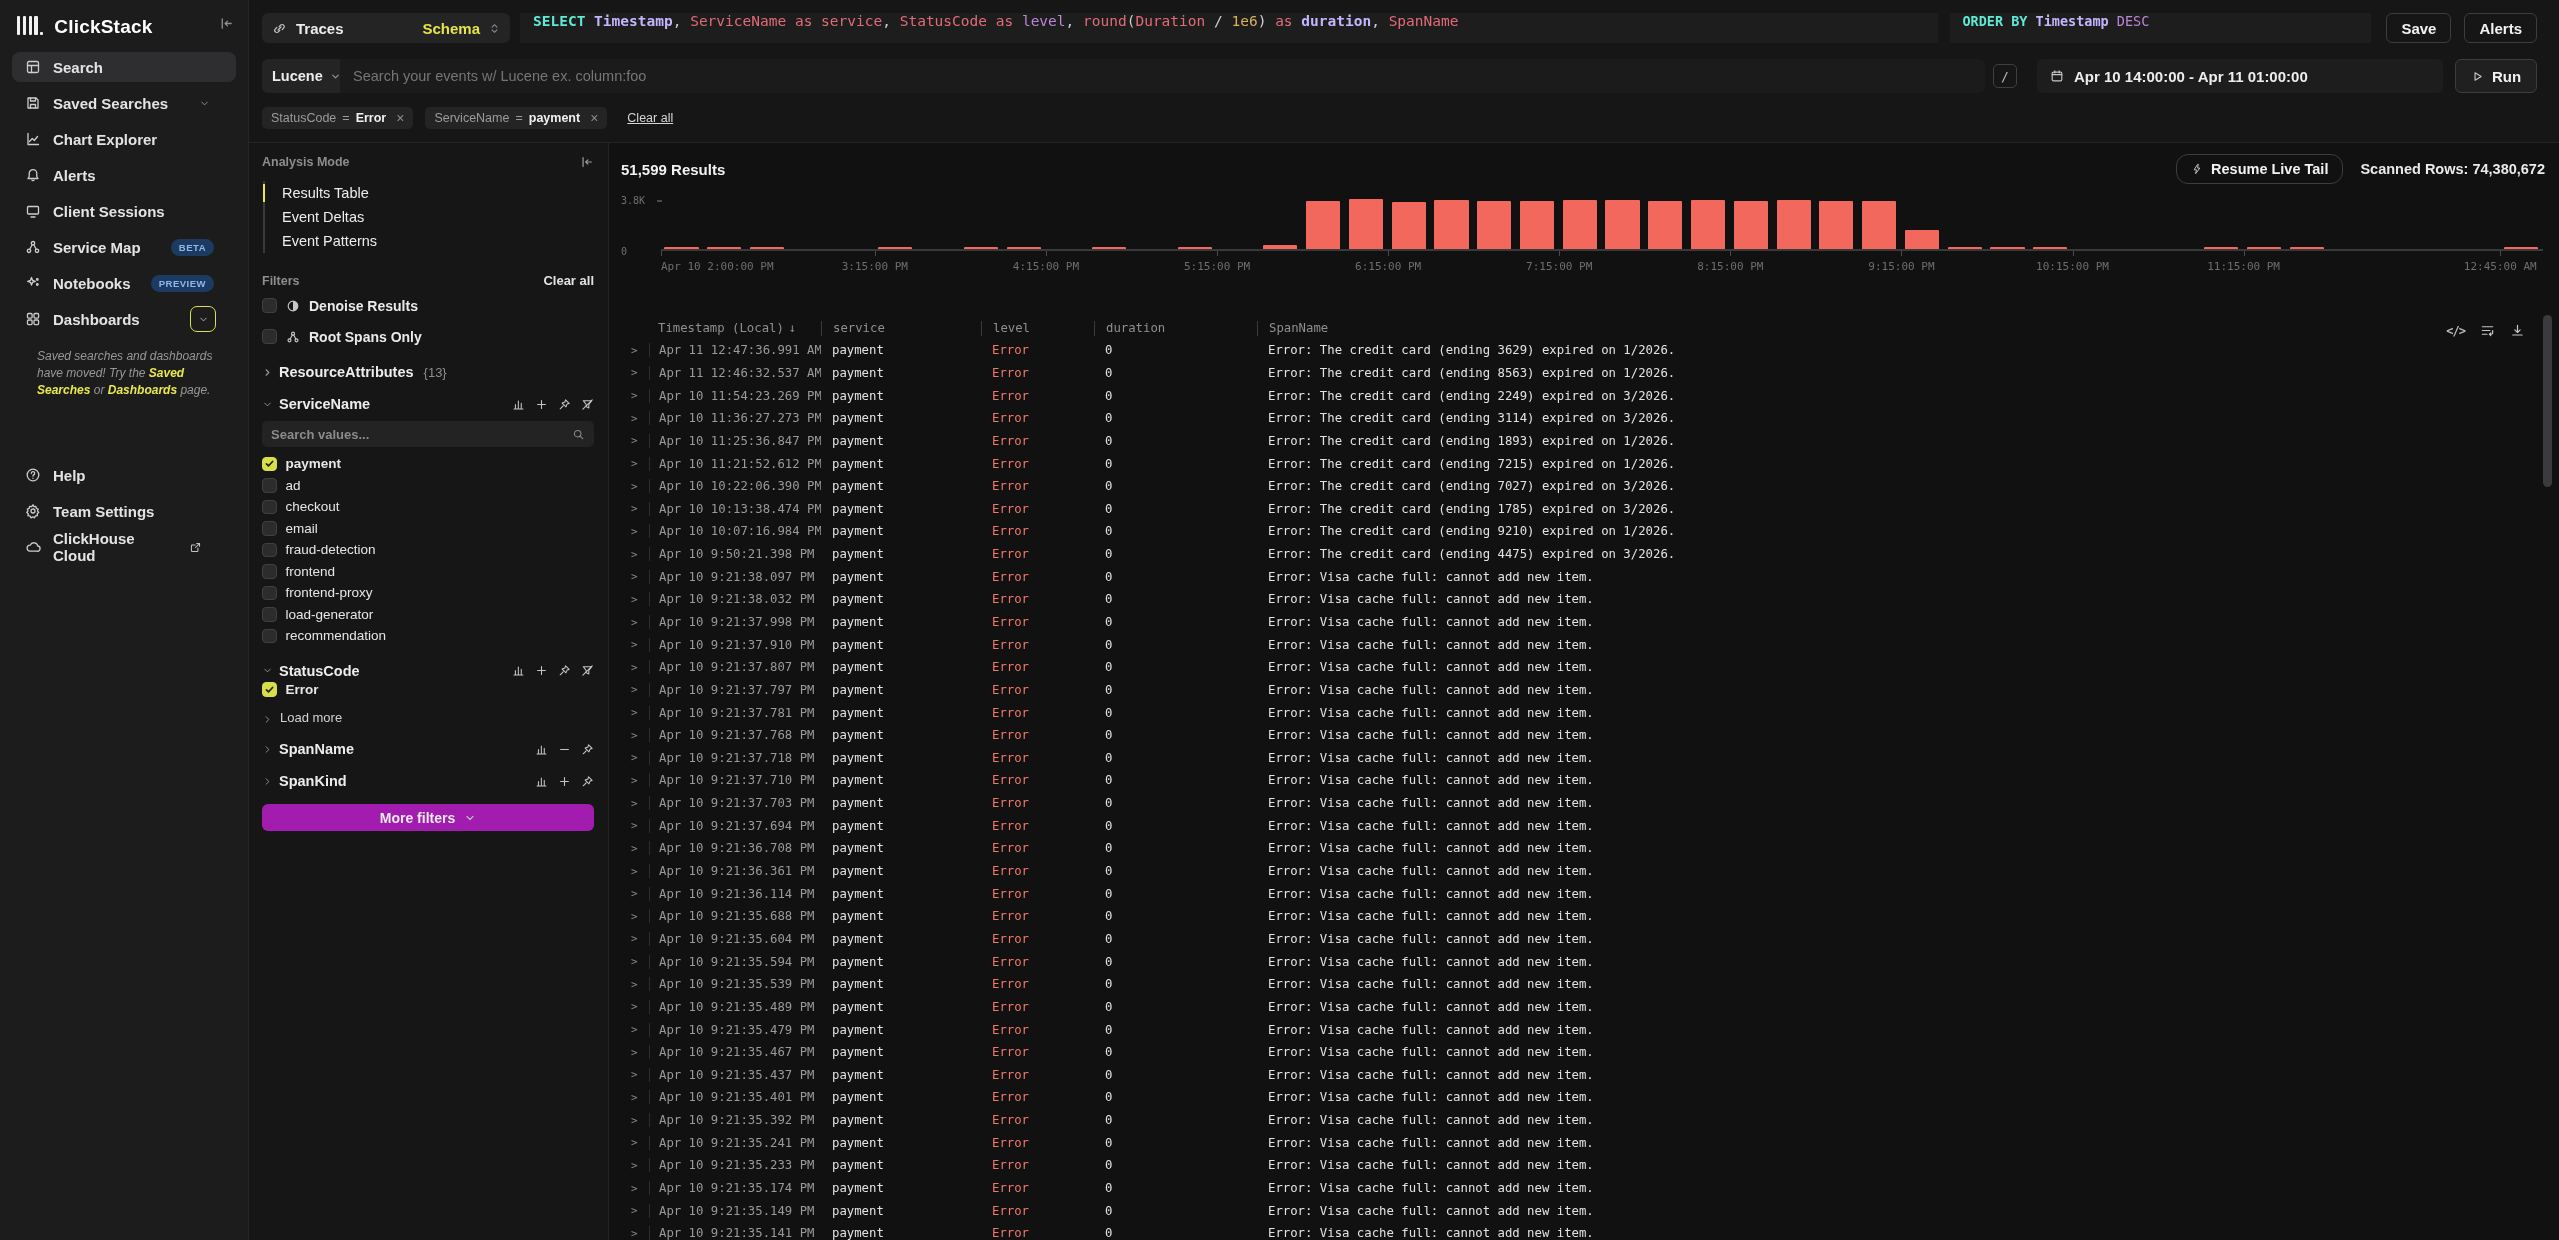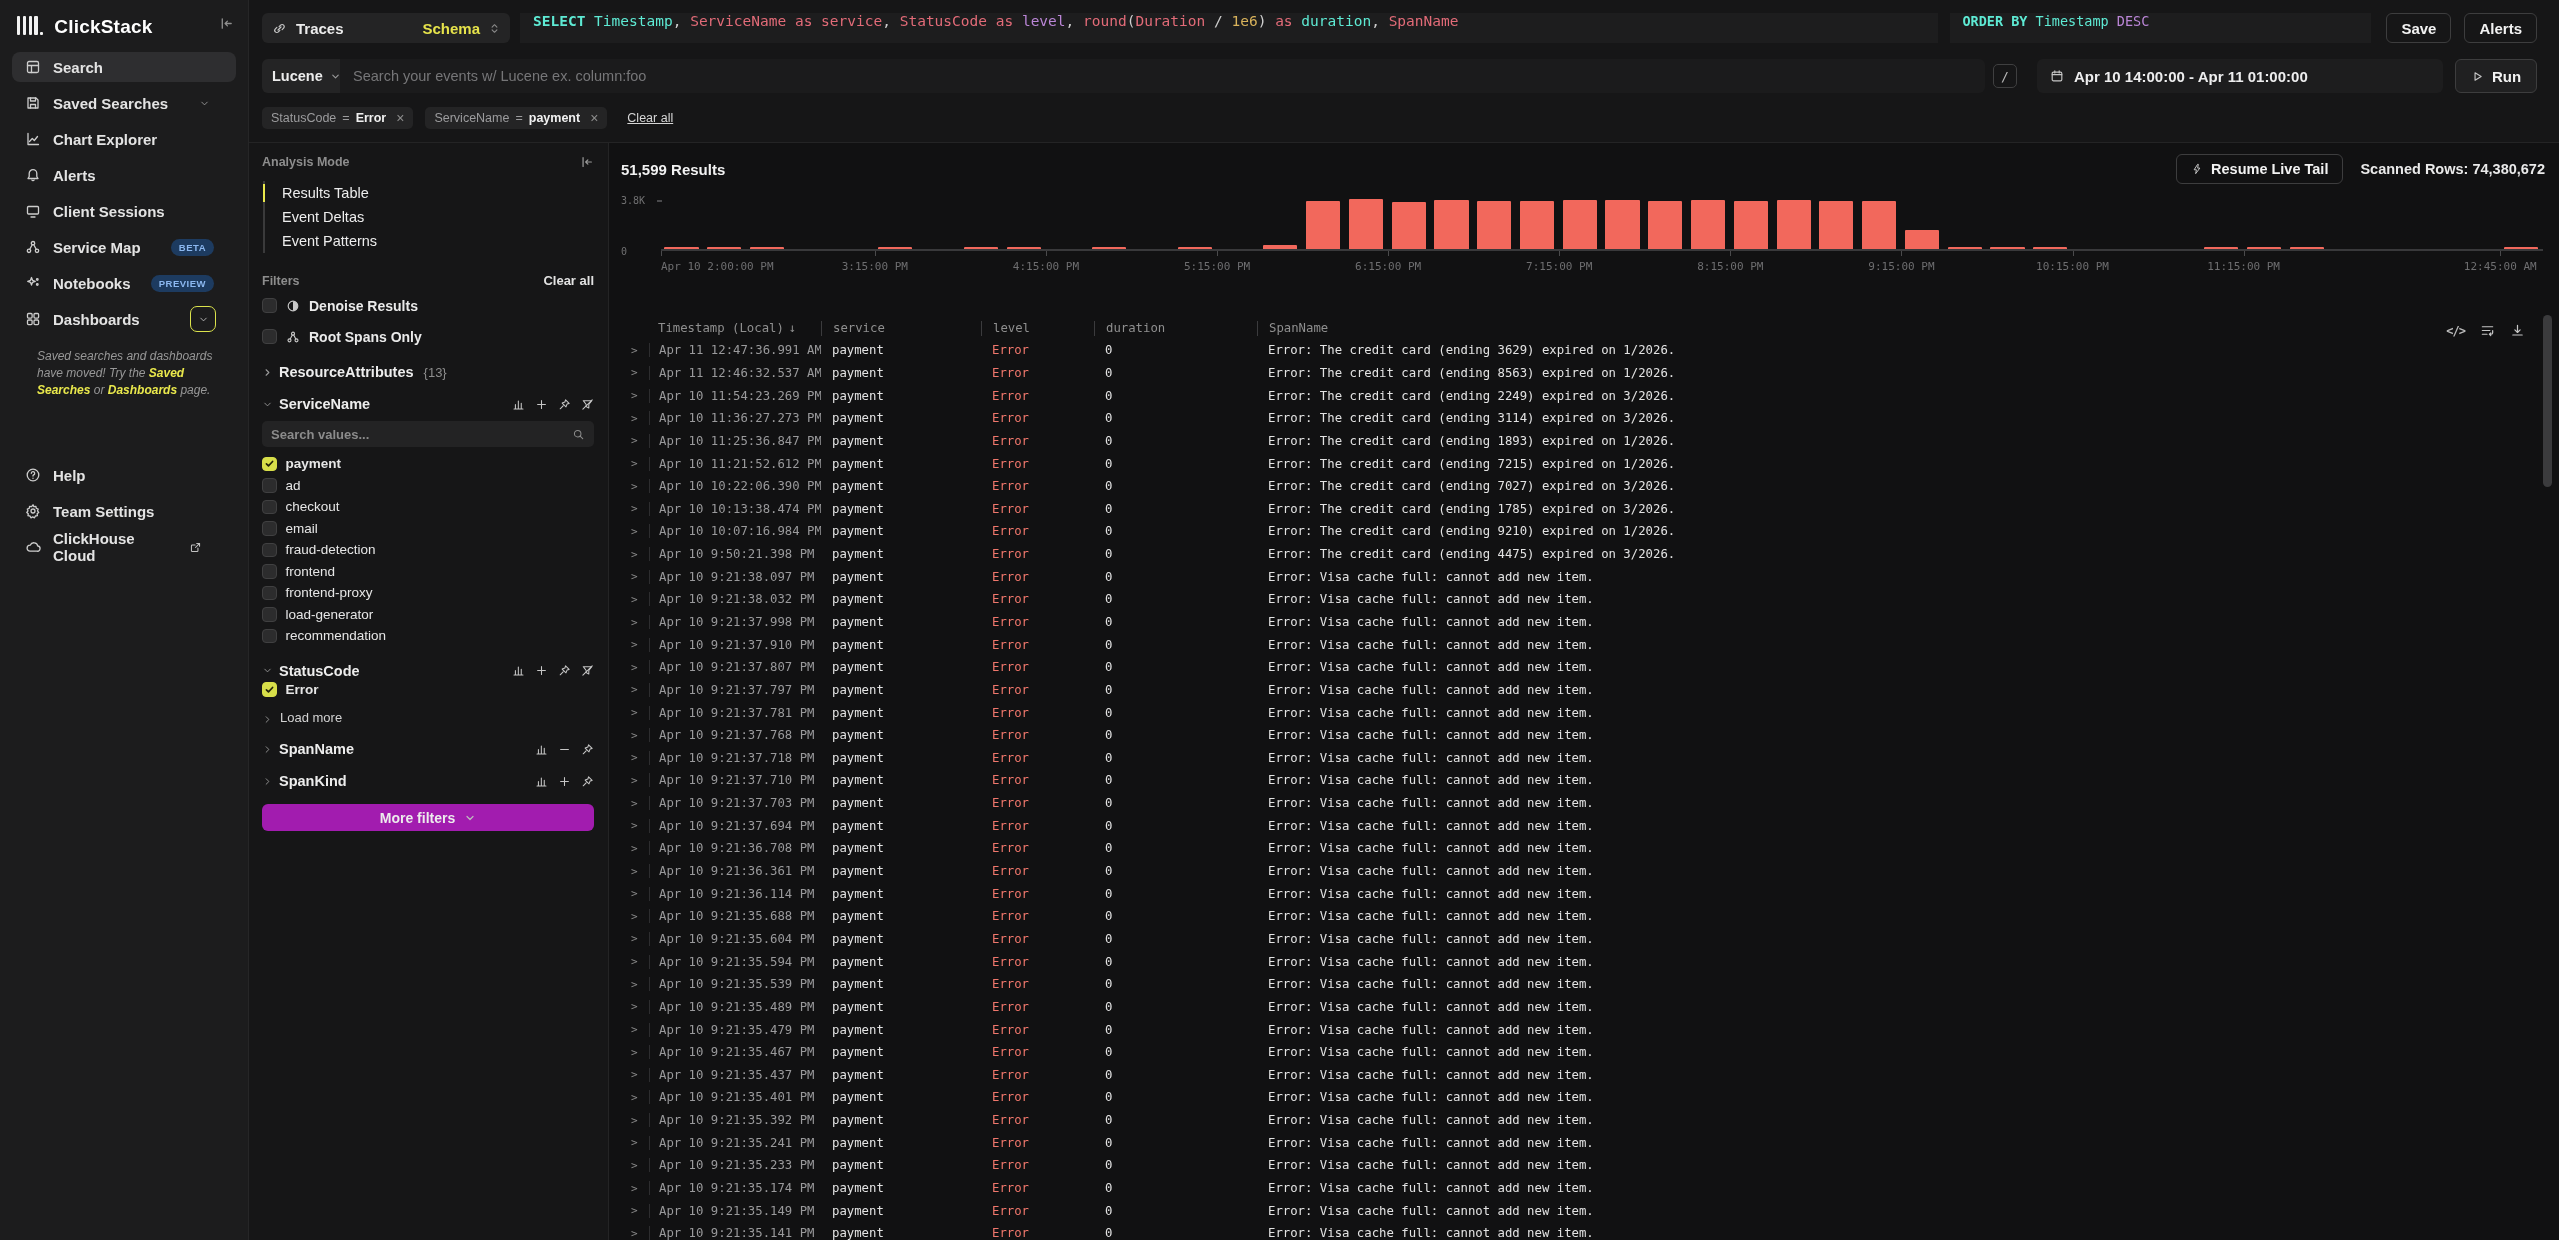--- a/index.html
+++ b/index.html
@@ -29,21 +29,21 @@
   .main{flex:1;display:flex;flex-direction:column;min-width:0;}
   .tb{padding:13px 22px 0 13px;}
   .tb-row{display:flex;align-items:center;}
   .box{background:#242425;border-radius:6px;display:flex;align-items:center;box-sizing:border-box;}
   .src-box{width:248px;height:30px;padding:0 10px;gap:9px;font-size:15px;font-weight:600;color:#ececec;}
   .schema{margin-left:auto;color:#e6e34b;font-weight:700;}
   .sql-box{flex:1;height:30px;margin-left:10px;background:#1d1d1e;padding:0 13px;font-family:"DejaVu Sans Mono",monospace;font-size:14.5px;white-space:nowrap;overflow:hidden;}
   .ob-box{width:397px;height:30px;margin-left:12px;background:#1d1d1e;padding:0 12px;font-family:"DejaVu Sans Mono",monospace;font-size:13.5px;white-space:nowrap;overflow:hidden;flex-shrink:0;}
   .tk-kw{color:#5eead4;font-weight:700;}
   .tk-plain{color:#cfcfcf;}
-  .tk-orange{color:#5eead4;}
+  .tk-orange{color:#c4b5fd;font-weight:bold;}
   .tk-pink{color:#e26b78;}
   .tk-purple{color:#bb86d7;}
   .tk-yellow{color:#d9b35b;}
   .btn{border:1px solid #3d3d3e;border-radius:6px;background:transparent;color:#f2f2f2;font-size:15px;font-weight:700;height:30px;padding:0 14px;display:flex;align-items:center;gap:8px;cursor:pointer;box-sizing:border-box;}
   .save-btn{margin-left:15px;}
   .alerts-btn{margin-left:13px;}
   .row2{margin-top:16px;height:34px;}
   .lucene{height:34px;width:78px;border-radius:6px 0 0 6px;padding:0 10px;gap:7px;font-size:14.5px;font-weight:600;color:#ececec;}
   .search-input{flex:1;height:34px;background:#1b1b1c;border-radius:0 6px 6px 0;color:#767678;font-size:14.5px;padding:0 13px;display:flex;align-items:center;min-width:0;white-space:nowrap;overflow:hidden;}
   .slash-key{width:22px;height:22px;border:1px solid #3f3f40;border-radius:5px;color:#b9b9b9;font-size:13px;display:flex;align-items:center;justify-content:center;margin-left:8px;flex-shrink:0;font-family:"DejaVu Sans Mono",monospace;}
@@ -75,21 +75,21 @@
   .fsearch{height:26px;background:#232324;border-radius:5px;margin:9px 0 6px;padding:0 9px;color:#8b8b8b;font-size:13px;font-weight:600;display:flex;align-items:center;}
   .fsearch .ic{margin-left:auto;color:#8b8b8b;}
   .opt{display:flex;align-items:center;height:21.5px;gap:9px;font-size:13.5px;color:#e6e6e6;cursor:pointer;}
   .opt .cb{width:14.5px;height:14.5px;}
   .loadmore{display:flex;align-items:flex-end;height:23px;gap:7px;color:#d2d2d2;font-size:13px;cursor:pointer;margin-top:2px;}
   .more-filters{margin-top:15px;height:27px;background:#a21caf;border-radius:6px;display:flex;align-items:center;justify-content:center;gap:9px;font-size:14px;font-weight:700;color:#ececec;cursor:pointer;}
   
   .results{flex:1;border-left:1px solid #242425;background:#111112;min-width:0;position:relative;padding:0 14px 0 12px;box-sizing:border-box;}
   .res-head{height:52px;display:flex;align-items:center;}
   .res-count{font-size:15px;font-weight:700;color:#f2f2f2;}
-  .live-btn{margin-left:auto;height:30px;font-size:14.5px;}
+  .live-btn{margin-left:auto;height:30px;font-size:14.5px;border-radius:12px;}
   .scanned{margin-left:17px;font-size:14.5px;font-weight:600;color:#eaeaea;}
   .chart{position:relative;height:78px;}
   .plot{position:absolute;left:40px;right:2px;top:4px;bottom:22px;border-bottom:2px solid #39393b;}
   .bar{position:absolute;bottom:0;background:#f2685c;border-radius:1px 1px 0 0;}
   .ylab{position:absolute;left:0;width:34px;font-family:"DejaVu Sans Mono",monospace;font-size:10px;color:#707071;}
   .ylab.top{top:0;}
   .ylab.zero{bottom:16px;}
   .ytick{position:absolute;left:36px;top:5px;width:5px;height:2px;background:#4a4a4c;}
   .xlabs{position:absolute;left:40px;right:2px;bottom:0;height:16px;font-family:"DejaVu Sans Mono",monospace;font-size:11px;color:#6e6e70;}
   .xt{position:absolute;bottom:0;white-space:nowrap;transform:translateX(-50%);}

